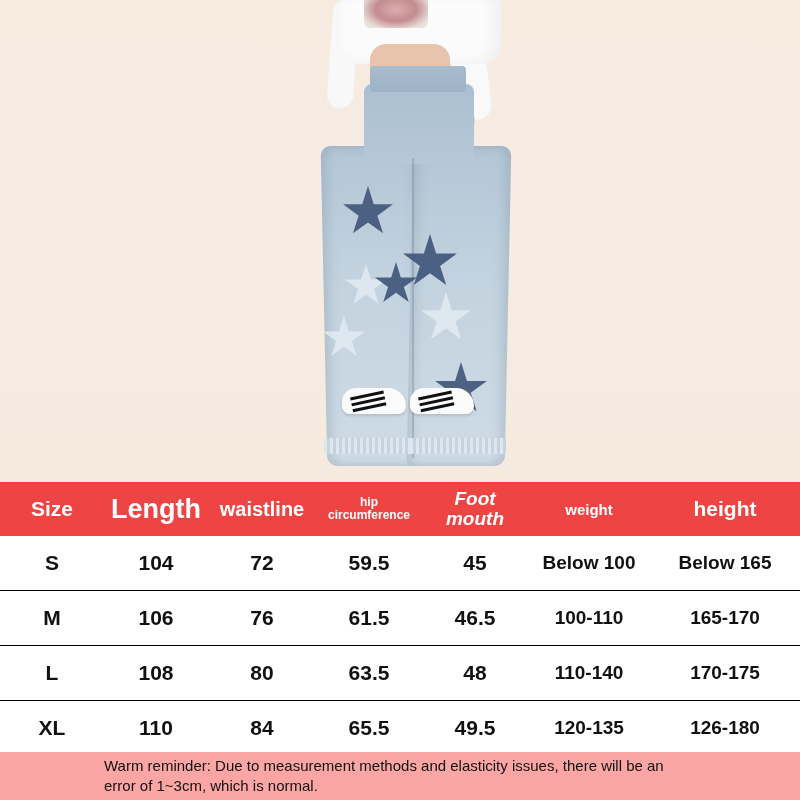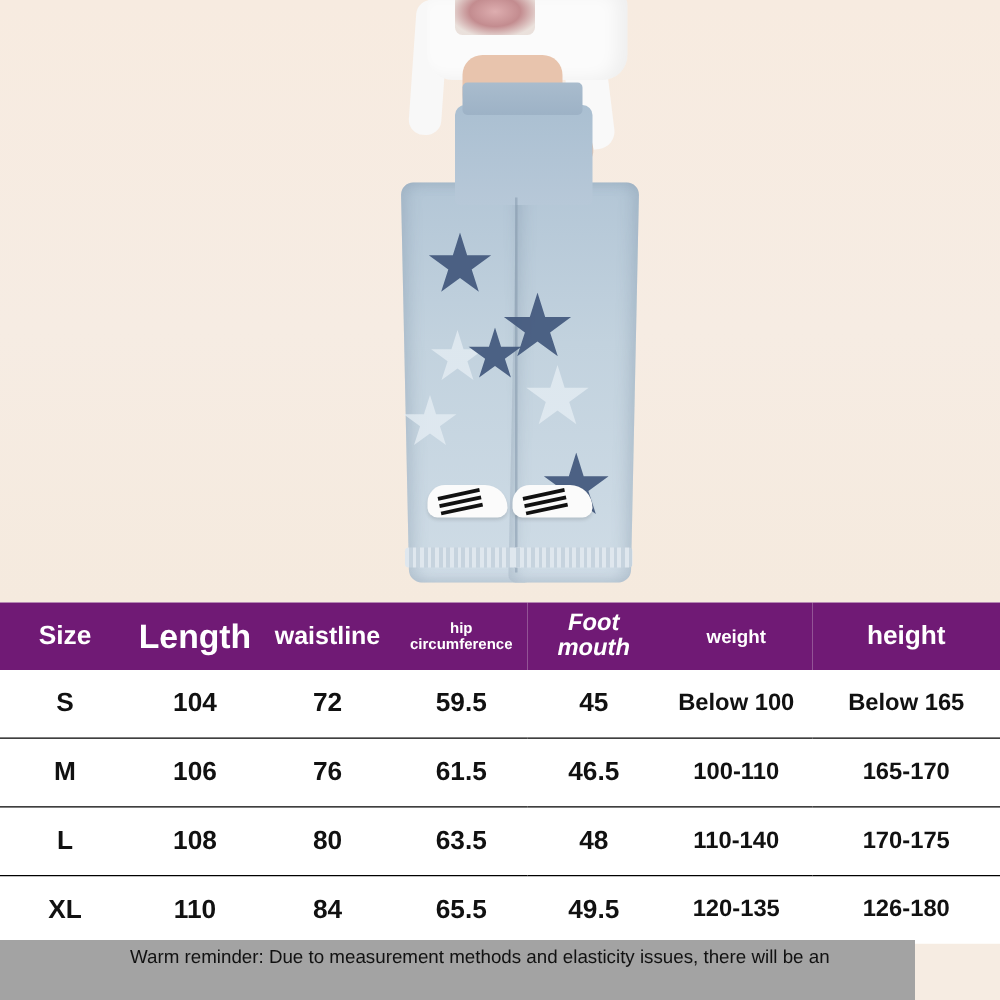--- a/index.html
+++ b/index.html
@@ -183,21 +183,21 @@
   .table {
     position: absolute;
     left: 0;
     top: 482px;
     width: 800px;
     border-collapse: collapse;
     background: #ffffff;
   }
   table { border-collapse: collapse; width: 800px; table-layout: fixed; }
   thead th {
-    background: #701a75;
+    background: #ef4444;
     color: #ffffff;
     height: 54px;
     font-weight: 700;
     text-align: center;
     vertical-align: middle;
     padding: 0 2px;
     margin-left: 47px;
   }
   tbody td {
     height: 54px;
@@ -220,23 +220,23 @@
   .th-height { font-size: 21px; }
 
   td.c-size { font-size: 21px; }
   td.c-num { font-size: 21px; }
   td.c-small { font-size: 19px; }
 
   .note {
     position: absolute;
     left: 0;
     top: 752px;
-    width: 732px;
+    width: 800px;
     height: 48px;
-    background: #a3a3a3;
+    background: #fca5a5;
     color: #111;
     font-size: 15px;
     line-height: 1.35;
     padding: 4px 0 0 104px;
     box-sizing: border-box;
   }
   .note span { display: block; }
 </style>
 </head>
 <body>
@@ -339,15 +339,16 @@
           <td class="c-num">49.5</td>
           <td class="c-small">120-135</td>
           <td class="c-small">126-180</td>
         </tr>
       </tbody>
     </table>
   </div>
 
   <div class="note">
     <span>Warm reminder: Due to measurement methods and elasticity issues, there will be an</span>
+    <span>error of 1~3cm, which is normal.</span>
   </div>
 
 </div>
 
 </body></html>

